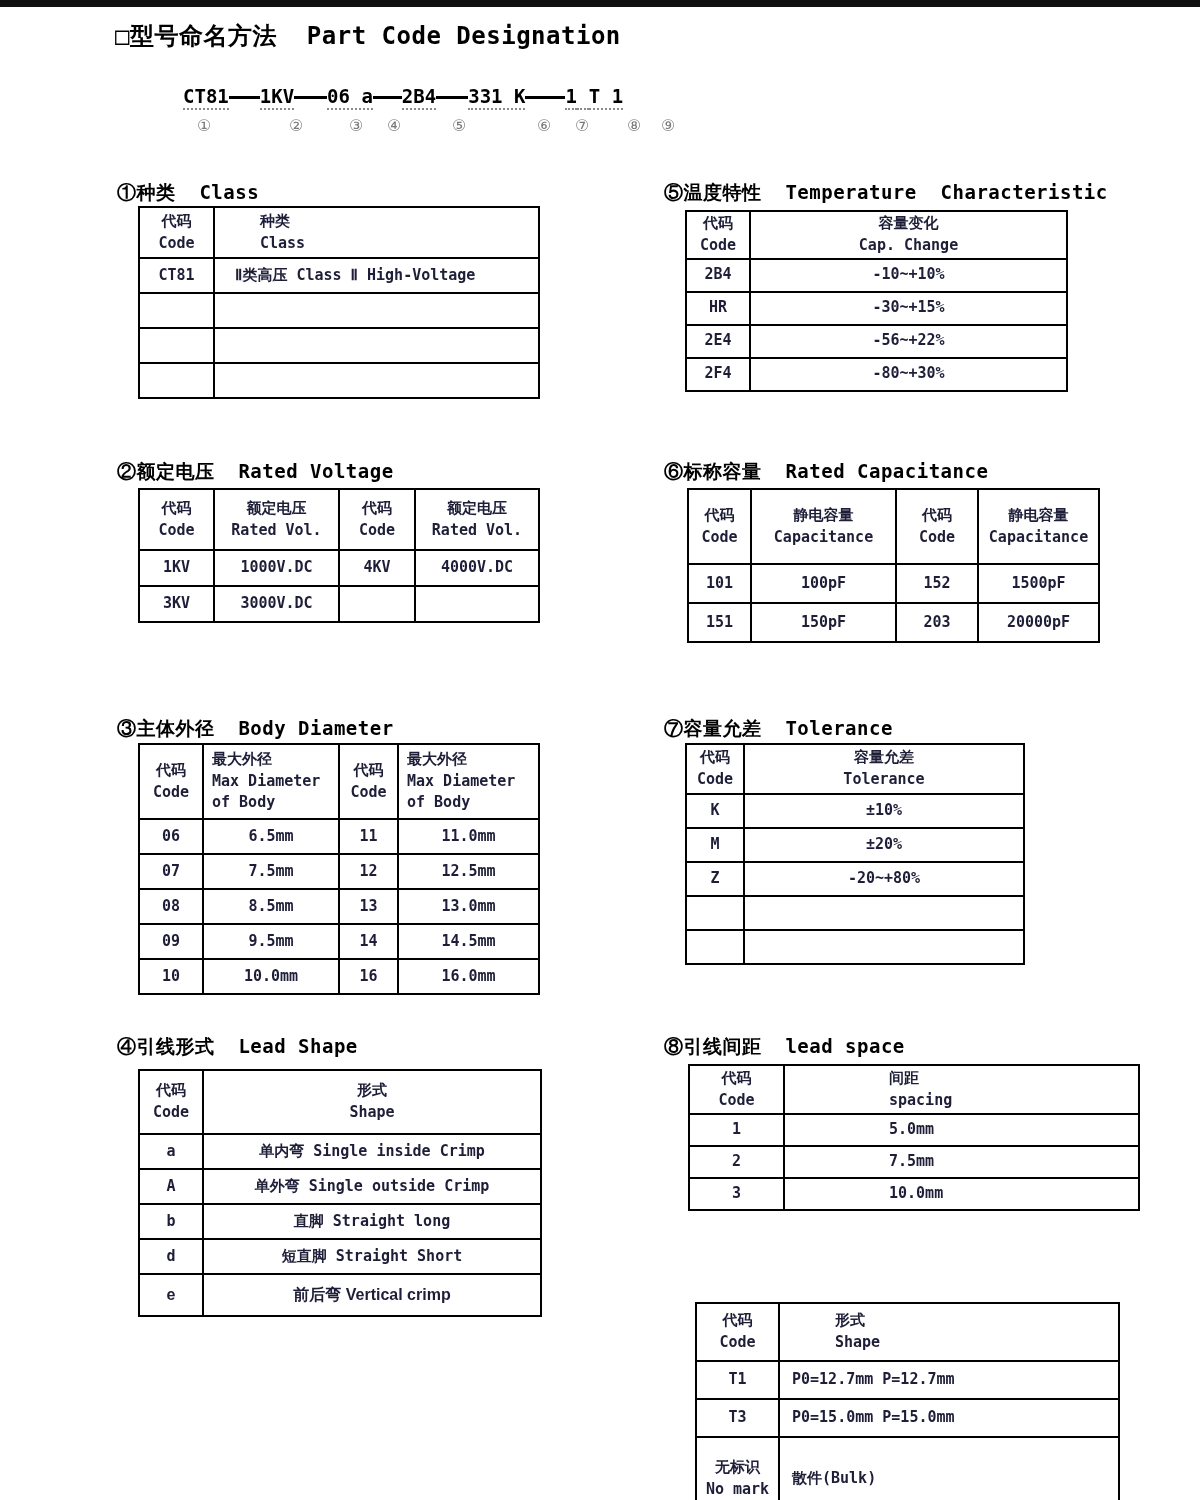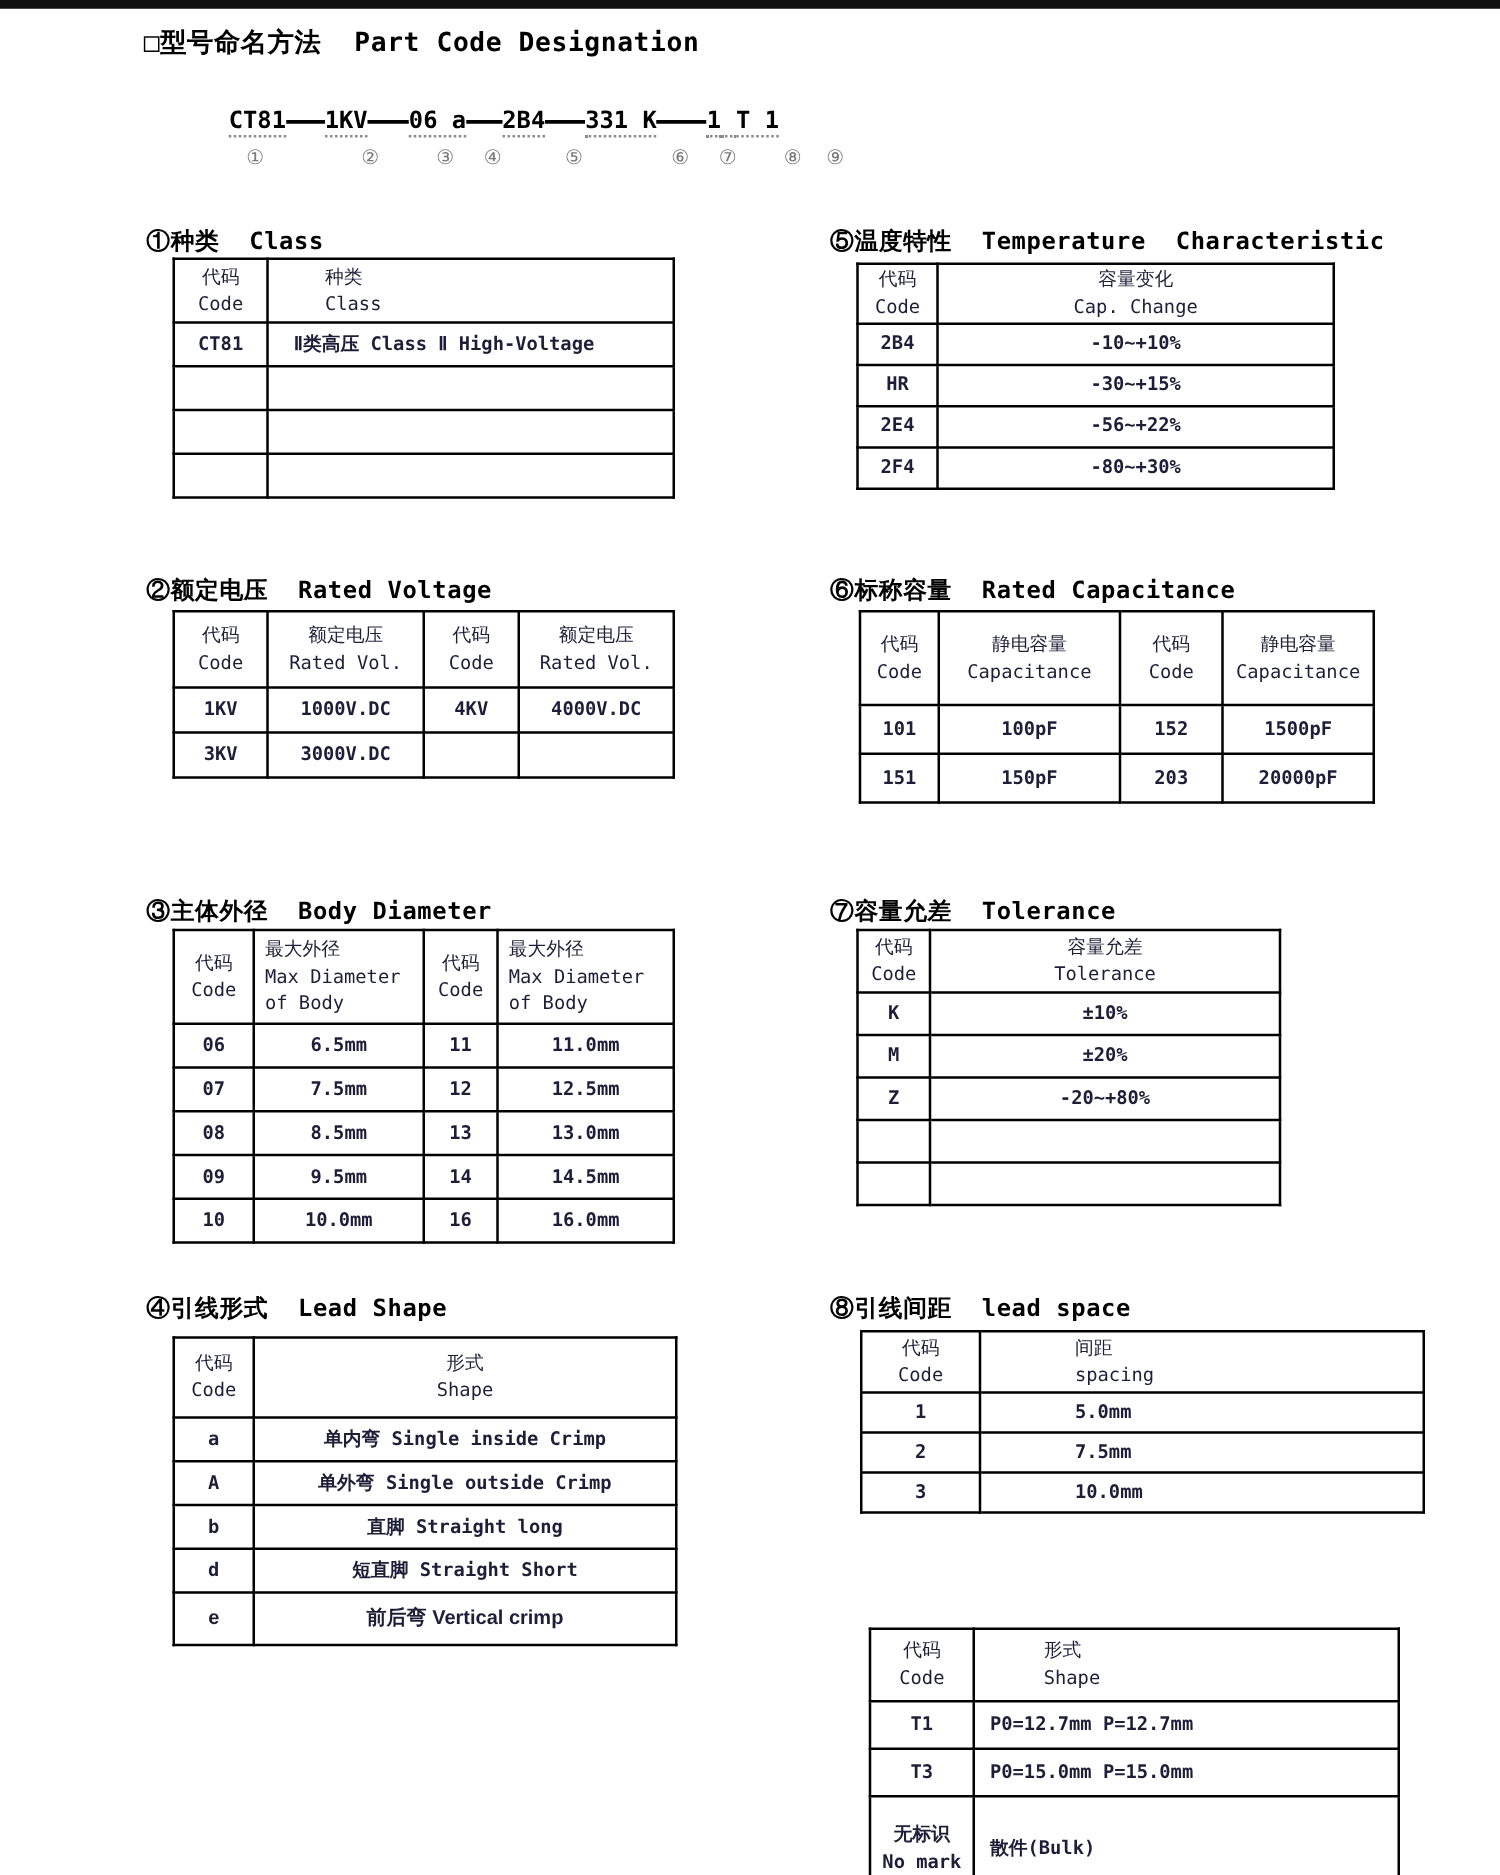--- a/index.html
+++ b/index.html
@@ -5,21 +5,21 @@
   html,body{margin:0;padding:0;background:#e8e8e8;}
   .page{
     position:relative;width:1200px;height:1500px;margin:0 auto;
     background:#ffffff;overflow:hidden;
     font-family:"DejaVu Sans Mono","Liberation Mono",monospace;
     color:#1e1e38;font-weight:bold;
   }
   .topbar{position:absolute;left:0;top:0;width:1200px;height:7px;background:#111;}
   .title{
     position:absolute;left:115px;top:20px;margin:0;
-    font-size:21px;font-weight:bold;color:#000;white-space:pre;letter-spacing:.5px;
+    font-size:24px;font-weight:bold;color:#000;white-space:pre;letter-spacing:.5px;
   }
   
   .pcline{
     position:absolute;left:183px;top:82px;height:28px;
     display:flex;align-items:flex-end;
     font-size:19px;font-weight:bold;color:#000;white-space:pre;
   }
   .pc-seg{border-bottom:2px dotted #8a8a8a;padding-bottom:1px;line-height:22px;}
   .pc-dash{height:3px;background:#000;margin-bottom:11px;}
   .d1{width:31px}.d2{width:33px}.d3{width:29px}.d4{width:32px}.d5{width:40px}
@@ -43,21 +43,21 @@
   #h-pkg{left:687px;top:1262px}
   
   table{
     position:absolute;border-collapse:collapse;table-layout:fixed;
     font-size:15px;font-weight:bold;color:#1e1e38;
   }
   td,th{
     border:2px solid #000;text-align:center;vertical-align:middle;
     white-space:pre-line;padding:1px 4px;overflow:hidden;line-height:1.45;
   }
-  th{font-weight:normal;}
+  th{font-weight:bold;}
   #t-class{left:138px;top:206px;width:400px}
   #t-class tr{height:35px} #t-class tr.hdr{height:51px}
   #t-class th:nth-child(2){text-align:left;padding-left:45px}
   #t-class td:nth-child(2){text-align:left;padding-left:20px}
 
   #t-voltage{left:138px;top:488px;width:400px}
   #t-voltage tr{height:36px} #t-voltage tr.hdr{height:61px}
 
   #t-body{left:138px;top:743px;width:400px}
   #t-body tr{height:35px} #t-body tr.hdr{height:75px}
@@ -71,21 +71,21 @@
   #t-temp tr{height:33px} #t-temp tr.hdr{height:47px}
 
   #t-cap{left:687px;top:488px;width:411px}
   #t-cap tr{height:39px} #t-cap tr.hdr{height:75px}
 
   #t-tol{left:685px;top:743px;width:338px}
   #t-tol tr{height:34px} #t-tol tr.hdr{height:50px}
 
   #t-space{left:688px;top:1064px;width:450px}
   #t-space tr{height:32px} #t-space tr.hdr{height:49px}
-  #t-space th:nth-child(2),#t-space td:nth-child(2){text-align:left;padding-left:75px}
+  #t-space th:nth-child(2),#t-space td:nth-child(2){text-align:left;padding-left:104px}
 
   #t-pkg{left:695px;top:1302px;width:423px}
   #t-pkg tr{height:38px} #t-pkg tr.hdr{height:58px}
   #t-pkg tr:last-child{height:84px}
   #t-pkg th:nth-child(2){text-align:left;padding-left:55px}
   #t-pkg td:nth-child(2){text-align:left;padding-left:12px}
 
   .sans{font-family:"Liberation Sans","DejaVu Sans",sans-serif;font-size:16px;}
 </style>
 </head>

